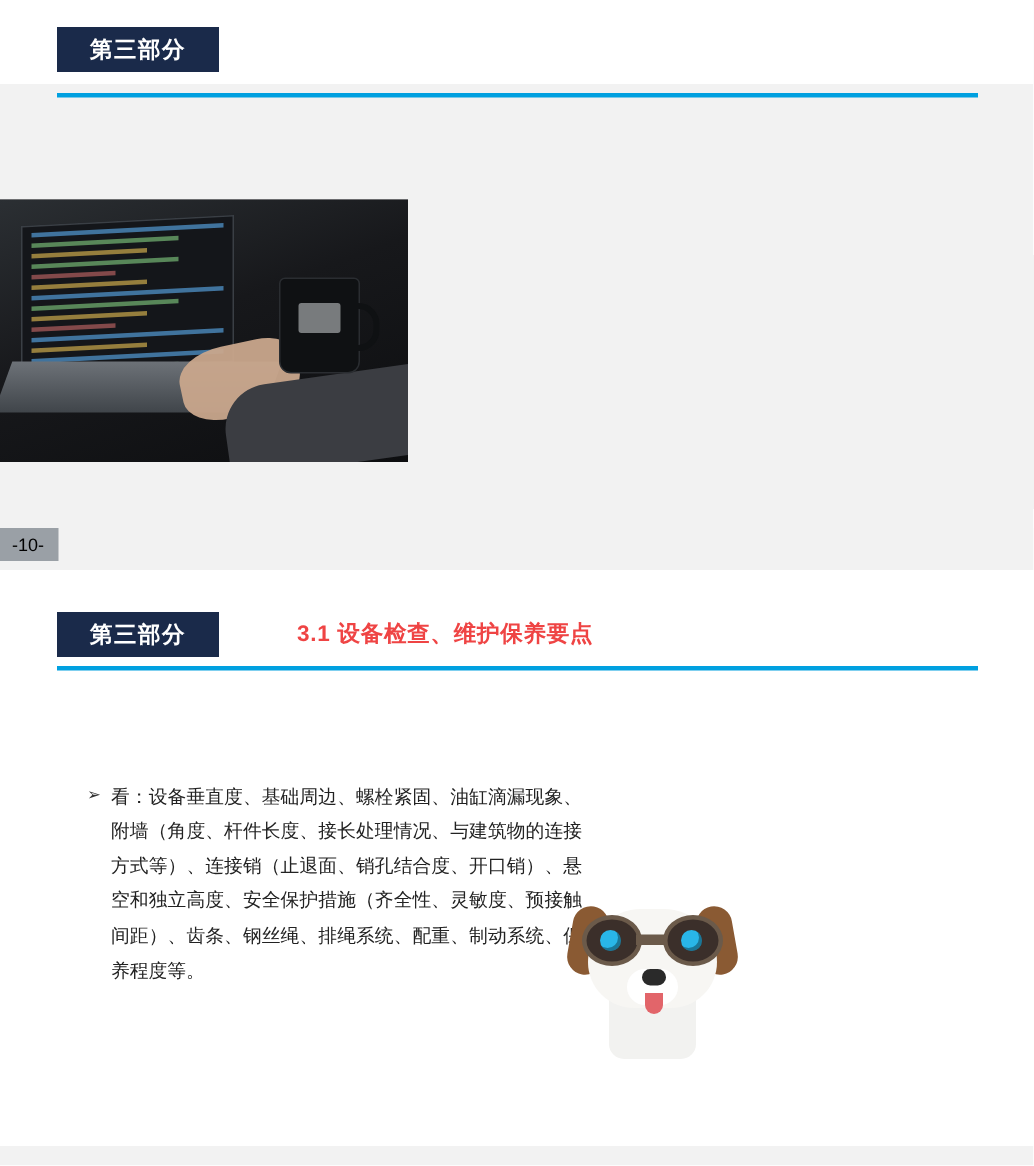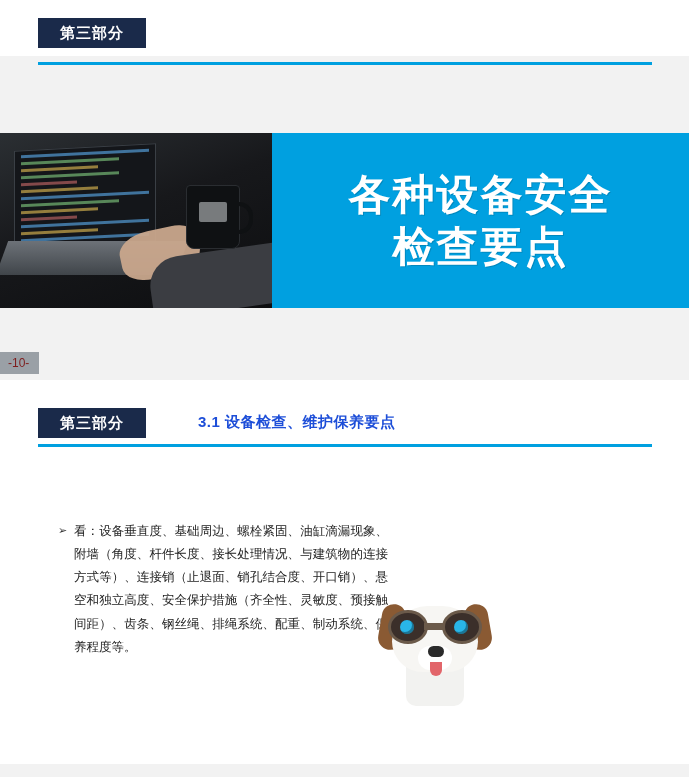--- a/index.html
+++ b/index.html
@@ -196,21 +196,21 @@
     height: 28px;
     background: #f2f2f2;
   }
   .pagenum {
     position: absolute;
     left: 0;
     top: 0;
     height: 22px;
     padding: 0 10px 0 8px;
     background: #9aa0a6;
-    color: #7f1d1d;
+    color: #000000;
     font-size: 12px;
     display: flex;
     align-items: center;
   }
 
   
   .slide11 {
     position: absolute;
     left: 0;
     top: 392px;
@@ -232,21 +232,21 @@
     align-items: center;
     justify-content: center;
     letter-spacing: 1px;
   }
   .s11-head {
     position: absolute;
     left: 198px;
     top: 21px;
     font-size: 15px;
     font-weight: bold;
-    color: #1d4ed8;
+    color: #ef4444;
     letter-spacing: .5px;
   }
   .s11-rule {
     position: absolute;
     left: 38px;
     top: 52px;
     width: 614px;
     height: 3px;
     background: #00a0e0;
   }
@@ -433,26 +433,20 @@
             <i></i>
         </div>
         <div class="ph-base"></div>
         <div class="ph-hand"></div>
         <div class="ph-arm"></div>
         <div class="ph-mug">
             <em></em>
           </div>
       </div>
 
-      <div class="s10-titleblock">
-        <div class="s10-title">
-          <div>各种设备安全</div>
-          <div>检查要点</div>
-        </div>
-      </div>
     </div>
 
     <div class="s10-pagebar">
       <div class="pagenum">-10-</div>
     </div>
   </section>
 
   <section class="slide11">
     <div class="s11-tag">第三部分</div>
     <div class="s11-head">3.1  设备检查、维护保养要点</div>

